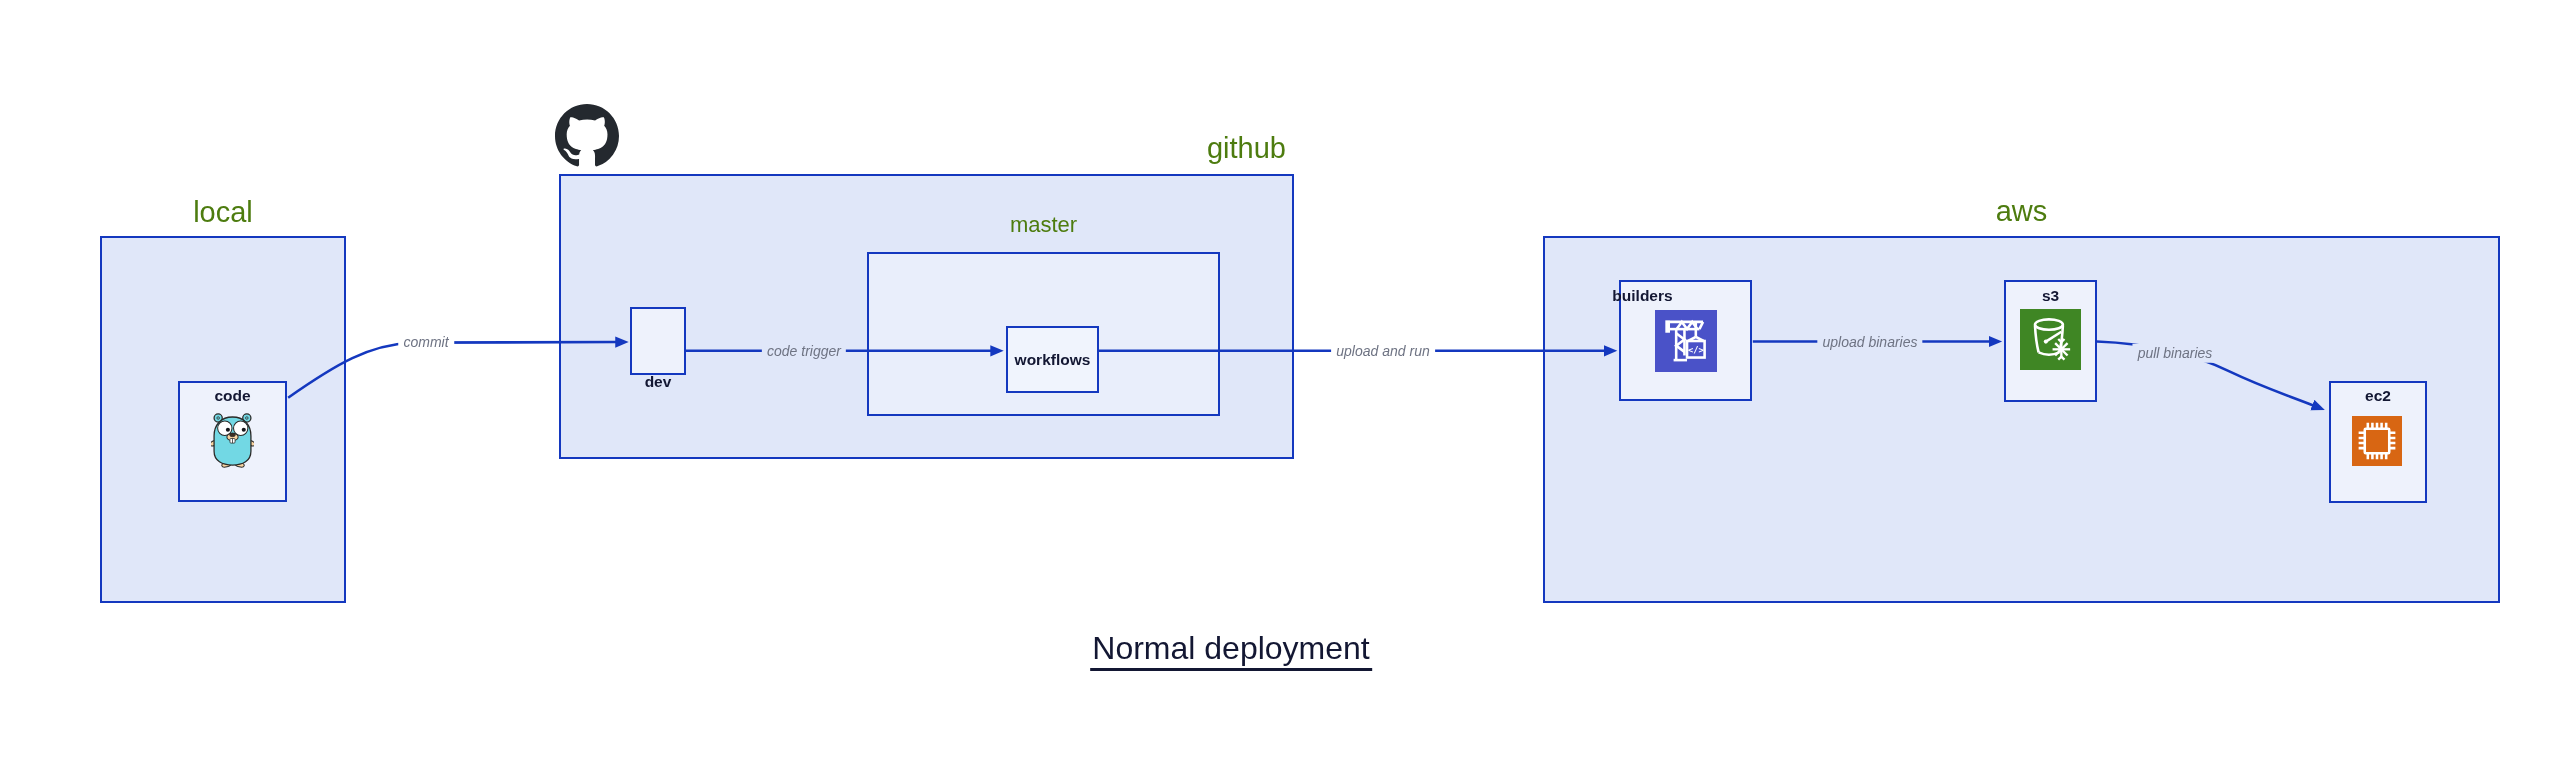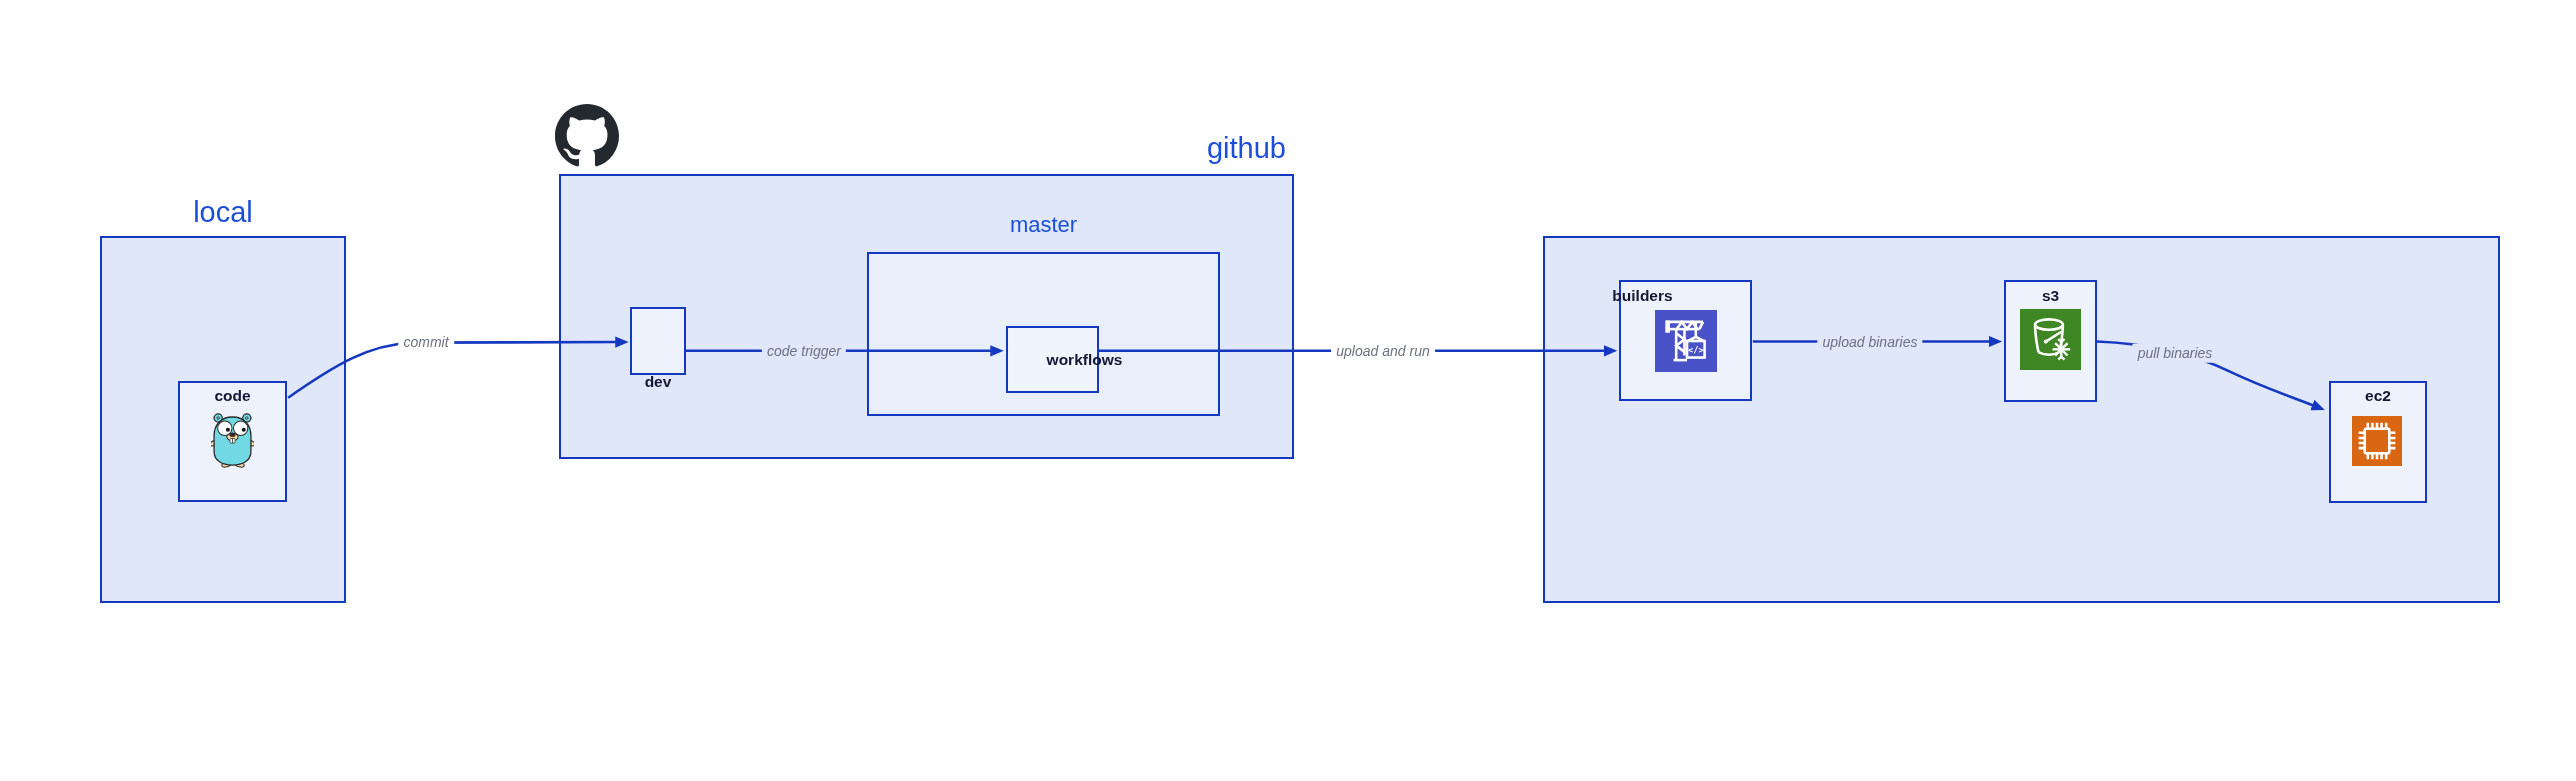--- a/index.html
+++ b/index.html
@@ -7,21 +7,21 @@
     position:relative; width:2604px; height:781px; background:#ffffff;
     font-family:"Liberation Sans", sans-serif; overflow:hidden;
   }
   .box { position:absolute; box-sizing:border-box; border:2.6px solid #1438bf; }
   .fill-outer { background:#e0e7f9; }
   .fill-mid   { background:#e9eefb; }
   .fill-node  { background:#eef2fc; }
   .fill-node2 { background:#f0f4fd; }
 
   
-  .glabel { position:absolute; color:#1d4ed8; font-size:29px; line-height:31px; }
+  .glabel { position:absolute; color:#4d7c0f; font-size:29px; line-height:31px; }
   .glabel.small { font-size:22px; line-height:28px; }
 
   
   .nlabel { position:absolute; color:#131733; font-weight:bold; font-size:15.5px; line-height:17.5px; text-align:center; }
 
   
   .elabel {
     position:absolute; transform:translate(-50%,-50%);
     font-style:italic; font-size:14px; line-height:16.5px; color:#6e7383;
     padding:1px 5.2px; white-space:nowrap;
@@ -47,21 +47,21 @@
   #n-s3        { left:2004px; top:280px; width:93px;  height:122px; }
   #n-ec2       { left:2329px; top:381px; width:98px;  height:122px; }
 
   #lbl-local     { left:100px;  top:197px; width:246px;  text-align:center; }
   #lbl-github    { left:559px; top:133px; width:727px; text-align:right; }
   #lbl-master    { left:867px; top:211px; width:353px;  text-align:center; }
   #lbl-aws       { left:1543px; top:196px; width:957px; text-align:center; }
 
   #lbl-code      { left:178px;  top:387px; width:109px; }
   #lbl-dev       { left:630px; top:333px; width:56px;margin-top:40px; }
-  #lbl-workflows { left:1006px; top:351px; width:93px;padding-left:32px; }
+  #lbl-workflows { left:1006px; top:351px; width:93px; }
   #lbl-builders  { left:1576px; top:287px; width:133px; }
   #lbl-s3        { left:2004px; top:287px; width:93px; }
   #lbl-ec2       { left:2329px; top:387px; width:98px; }
 
   #elbl-commit     { left:426px;  top:342px; }
   #elbl-merge      { left:804px; top:351px; }
   #elbl-upload-run { left:1383px; top:351px; }
   #elbl-upload-bin { left:1870px; top:342px; }
   #elbl-pull-bin   { left:2175px; top:353px; }
 
@@ -178,29 +178,33 @@
       <path d="M31 13 V25 M40 13 V25 M49 13 V25 M58 13 V25 M67 13 V25"></path>
       <path d="M31 73 V85 M40 73 V85 M49 73 V85 M58 73 V85 M67 73 V85"></path>
       <path d="M13 33 H25 M13 43 H25 M13 53 H25 M13 63 H25"></path>
       <path d="M73 33 H85 M73 43 H85 M73 53 H85 M73 63 H85"></path>
     </g>
   </svg>
 
   <div class="glabel" id="lbl-local">local</div>
   <div class="glabel" id="lbl-github">github</div>
   <div class="glabel small" id="lbl-master">master</div>
+  <div class="glabel" id="lbl-aws">aws</div>
 
   <div class="nlabel" id="lbl-code">code</div>
   <div class="nlabel" id="lbl-dev">dev</div>
   <div class="nlabel" id="lbl-workflows">workflows</div>
   <div class="nlabel" id="lbl-builders">builders</div>
   <div class="nlabel" id="lbl-s3">s3</div>
   <div class="nlabel" id="lbl-ec2">ec2</div>
 
   <div class="elabel bg-white" id="elbl-commit">commit</div>
   <div class="elabel bg-lav" id="elbl-merge">code trigger</div>
   <div class="elabel bg-white" id="elbl-upload-run">upload and run</div>
   <div class="elabel bg-lav" id="elbl-upload-bin">upload binaries</div>
   <div class="elabel bg-lav" id="elbl-pull-bin">pull binaries</div>
 
+  <div class="title">
+    <span>Normal deployment</span>
+  </div>
 
 </div>
 
 
 </body></html>

